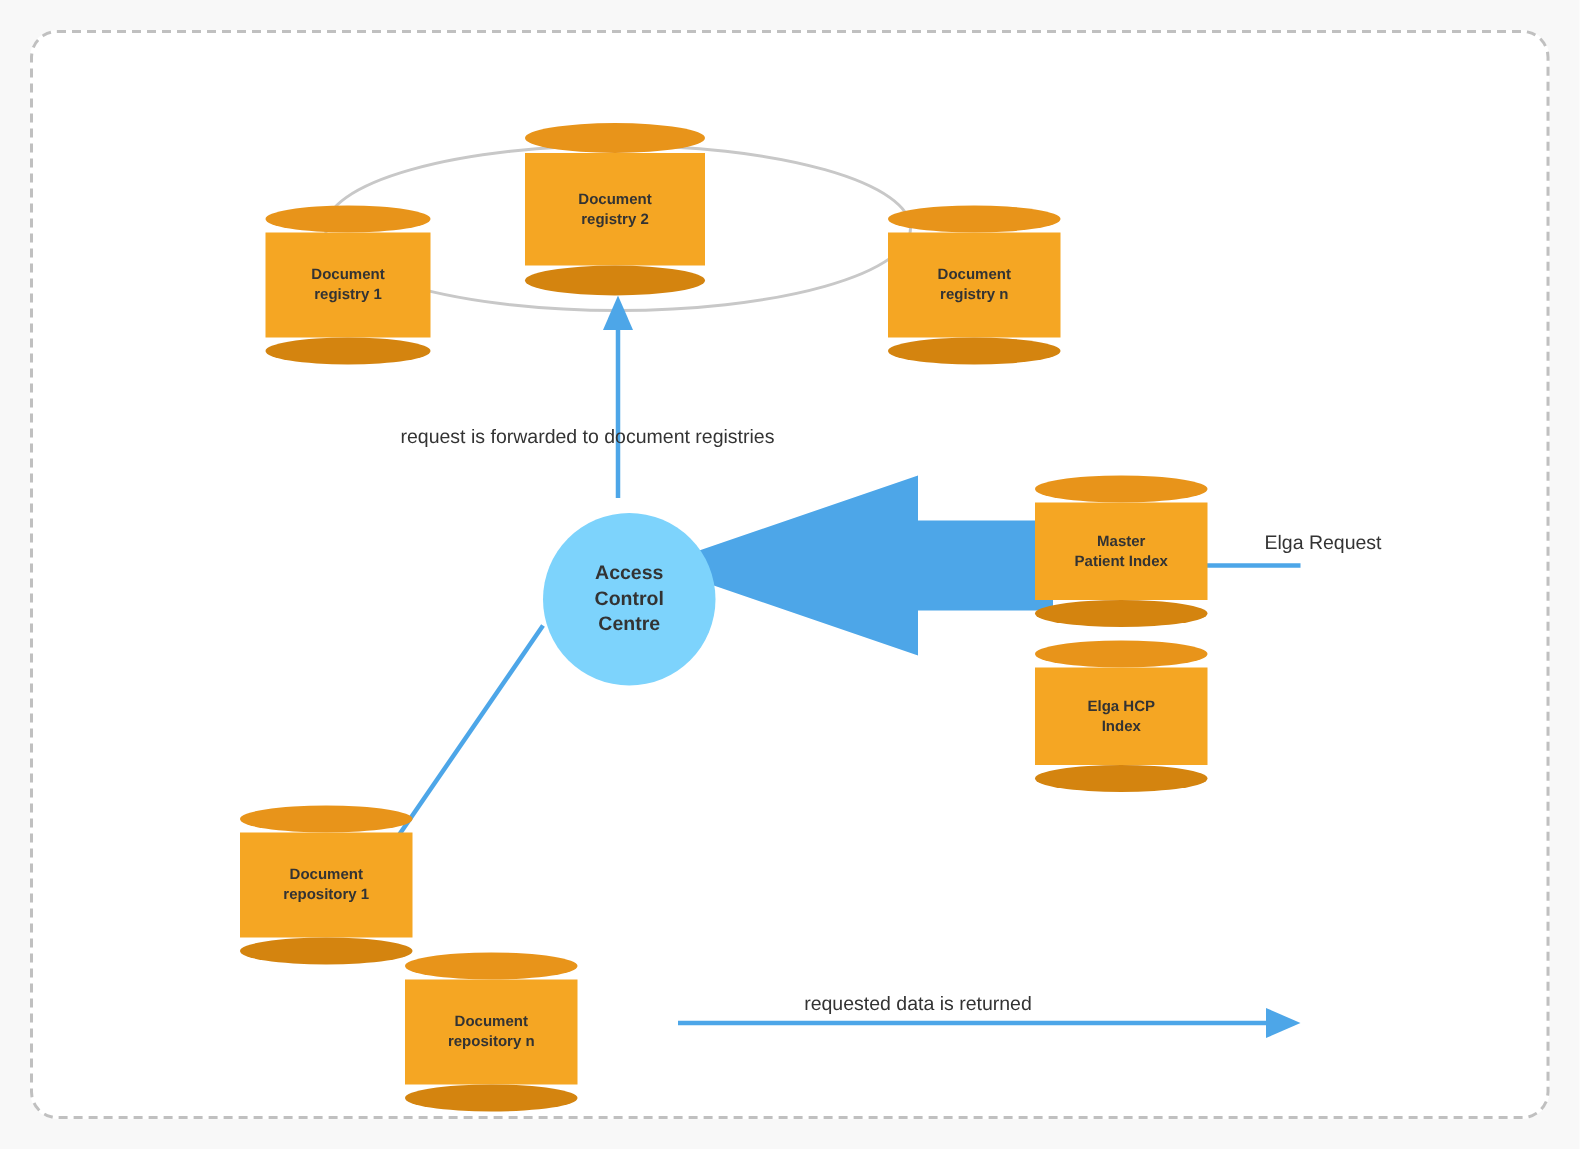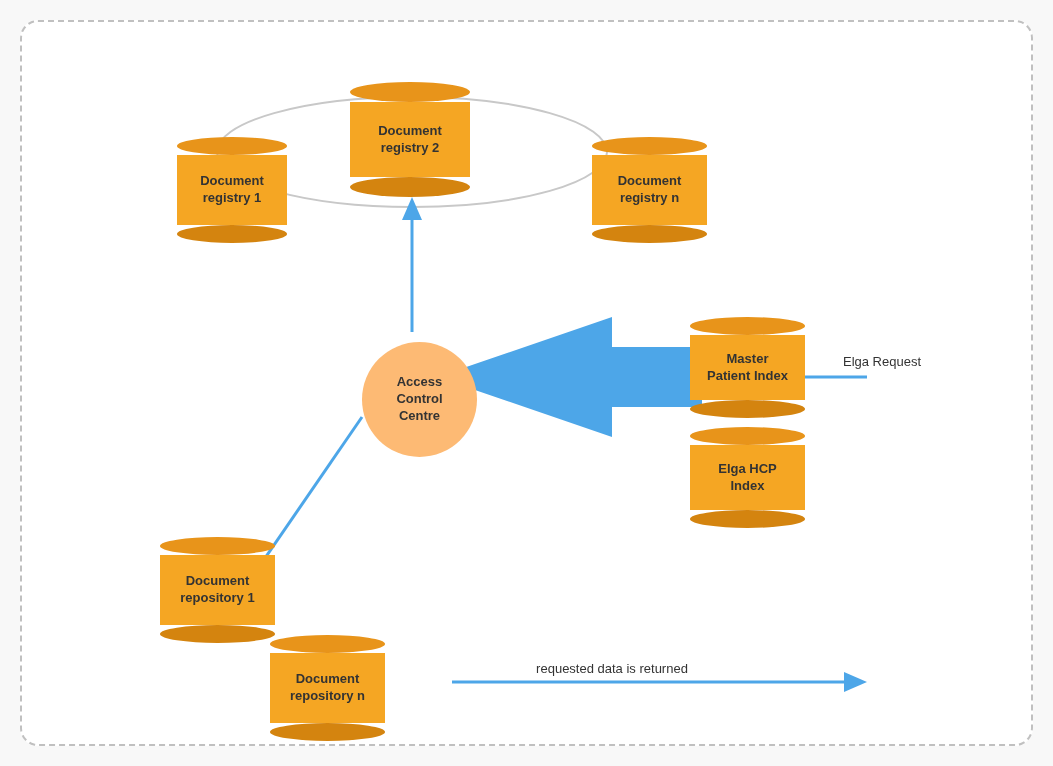--- a/index.html
+++ b/index.html
@@ -31,36 +31,36 @@
       border-radius: 50%;
       width: 100%;
     }
     .cyl-mid {
       background: #f5a623;
       width: 100%;
       display: flex;
       align-items: center;
       justify-content: center;
       text-align: center;
-      font-size: 13px;
+      font-size: 10px;
       font-weight: bold;
       color: #333;
       line-height: 1.3;
     }
     .cyl-bottom-ellipse {
       background: #d4840f;
       border-radius: 50%;
       width: 100%;
     }
 
     
     .acc-circle {
       position: absolute;
       border-radius: 50%;
-      background: #fdba74;
+      background: #7dd3fc;
       display: flex;
       align-items: center;
       justify-content: center;
       text-align: center;
       font-size: 13px;
       font-weight: bold;
       color: #333;
       line-height: 1.3;
     }
 
@@ -157,20 +157,23 @@
     <div class="cyl-mid" style="height:70px; padding:4px;">
       <span>Document<br>repository n</span>
     </div>
     <div class="cyl-bottom-ellipse" style="height:18px;"></div>
   </div>
 
   <div class="acc-circle" style="left:340px; top:320px; width:115px; height:115px;">
     <span>Access<br>Control<br>Centre</span>
   </div>
 
+  <div class="label" style="left:245px; top:260px; width:280px; text-align:left;">
+    <span>request is forwarded to document registries</span>
+  </div>
 
 
   <div class="label" style="left:800px; top:331px; width:120px;">
     <span>Elga Request</span>
   </div>
 
   <div class="label" style="left:470px; top:638px; width:240px; ">
     <span>requested data is returned</span>
   </div>
 

